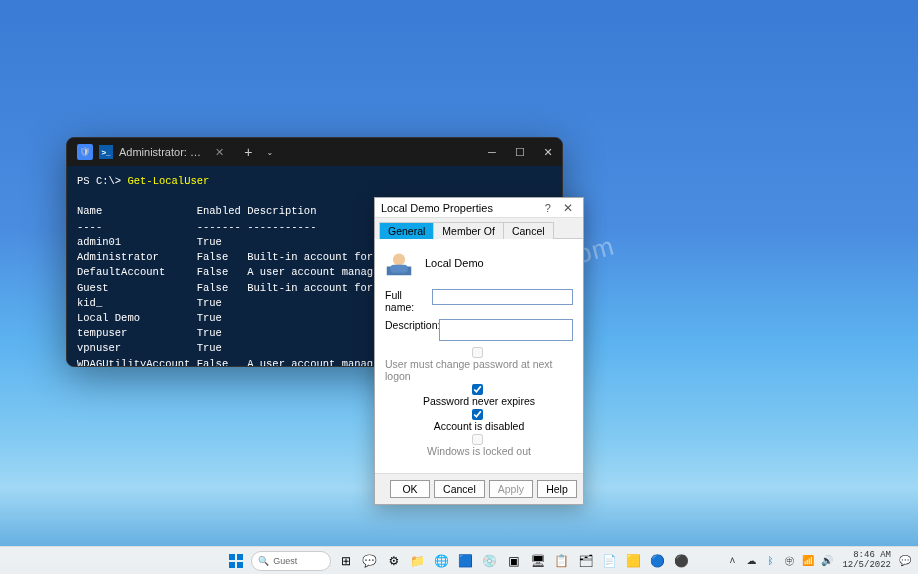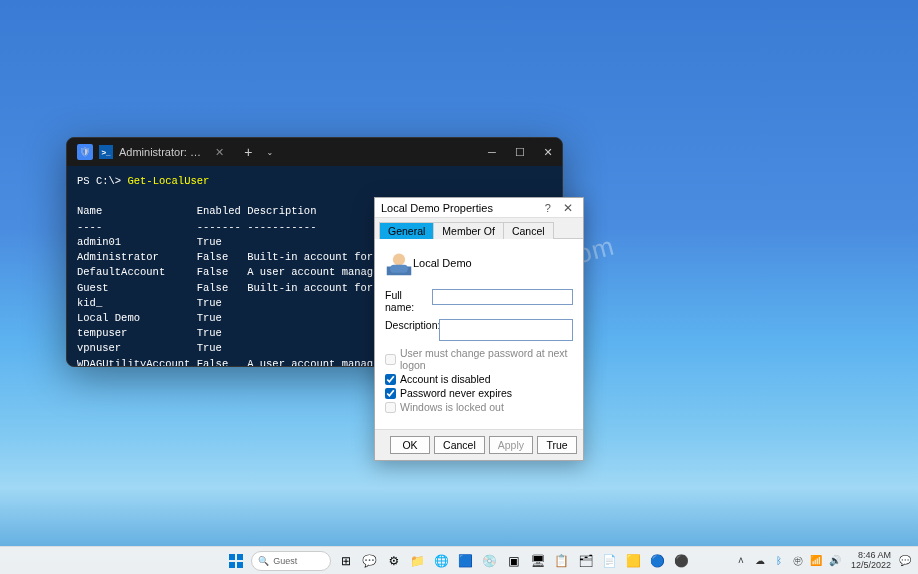--- a/index.html
+++ b/index.html
@@ -28,43 +28,43 @@
 .dlg-title-text { font-size: 11px; color: #000; flex: 1; }
 .dlg-help { font-size: 11px; color: #555; margin-right: 8px; cursor: pointer; }
 .dlg-close { font-size: 12px; color: #555; cursor: pointer; padding: 0 4px; }
 
 .dlg-tabs { display: flex; background: #f0f0f0; padding-top: 4px; padding-left: 4px; font-size: 10.5px; }
 .dlg-tab { padding: 2px 8px; border: 1px solid #ccc; border-bottom: none; background: #0ea5e9; margin-right: -1px; cursor: pointer; color: #000; }
 .dlg-tab.inactive { background: #f0f0f0; }
 .dlg-tabs-spacer { flex: 1; border-bottom: 1px solid #ccc; }
 
 .dlg-body { background: #fff; padding: 10px 10px 14px 10px; }
-.dlg-user { display: flex; align-items: center; margin-bottom: 12px; }
+.dlg-user { display: flex; align-items: center; margin-bottom: 12px; gap: 12px; }
 .dlg-user-name { font-size: 11px; color: #000; }
 .dlg-field { display: flex; margin-bottom: 6px; }
 .dlg-label { width: 54px; font-size: 10.5px; color: #000; }
 .dlg-input { flex: 1; border: 1px solid #7a9cc6; height: 16px; font-size: 10.5px; padding: 0 2px; }
 .dlg-textarea { flex: 1; border: 1px solid #7a9cc6; height: 22px; font-size: 10.5px; padding: 0 2px; resize: none; }
-.dlg-check { display: flex; align-items: center; margin: 2px 0; font-size: 10.5px; color: #000; }
+.dlg-check { display: flex; align-items: center; margin: 2px 0; font-size: 10.5px; color: #000; flex-direction: column; }
 .dlg-check input { margin-right: 4px; width: 11px; height: 11px; }
 .dlg-check input:checked { accent-color: #0067c0; }
 .dlg-check.disabled { color: #888; }
 
 .dlg-buttons { background: #f0f0f0; padding: 6px; display: flex; justify-content: flex-end; gap: 4px; border-top: 1px solid #ddd; }
 .dlg-btn { min-width: 40px; height: 18px; font-size: 10.5px; border: 1px solid #999; background: #fdfdfd; cursor: pointer; padding: 0 8px; }
 .dlg-btn.disabled { color: #999; }
 
 
 .taskbar { position: absolute; bottom: 0; left: 0; right: 0; height: 28px; background: rgba(243,243,243,0.95); display: flex; align-items: center; border-top: 1px solid rgba(0,0,0,.08); }
 .tb-center { position: absolute; left: 50%; transform: translateX(-50%); display: flex; align-items: center; gap: 2px; }
 .tb-icon { width: 22px; height: 22px; display: flex; align-items: center; justify-content: center; border-radius: 3px; cursor: pointer; font-size: 12px; }
 .tb-search { width: 80px; height: 20px; background: #fff; border: 1px solid #ccc; border-radius: 10px; font-size: 9px; color: #666; display: flex; align-items: center; padding: 0 6px; margin: 0 2px; }
 .tb-tray { position: absolute; right: 4px; display: flex; align-items: center; gap: 3px; font-size: 10px; color: #333; }
 .tb-tray-icon { width: 16px; height: 16px; display: flex; align-items: center; justify-content: center; cursor: pointer; }
-.tb-time { font-size: 9px; text-align: right; line-height: 1.1; margin: 0 4px; }
+.tb-time { font-size: 9px; text-align: right; line-height: 1.1; margin: 0 4px; font-family: Liberation Mono, monospace; }
 
 
 .watermark { position: absolute; top: 50%; left: 50%; transform: translate(-50%, -50%) rotate(-15deg); font-size: 26px; color: rgba(255,255,255,0.35); font-family: sans-serif; pointer-events: none; letter-spacing: 1px; }
 
 
 .svg-user { width: 28px; height: 28px; }
 </style>
 </head>
 <body>
 
@@ -133,37 +133,37 @@
         <span class="dlg-label">Description:</span>
         <textarea class="dlg-textarea" style=""></textarea>
       </div>
       <div id="dlg-checks">
           <label class="dlg-check disabled">
             <input type="checkbox" disabled="" style="">
             <span>User must change password at next logon</span>
           </label>
           <label class="dlg-check">
             <input type="checkbox" checked="" style="">
-            <span>Account is disabled</span>
+            <span>Password never expires</span>
           </label>
           <label class="dlg-check">
             <input type="checkbox" checked="" style="">
-            <span>Password never expires</span>
+            <span>Account is disabled</span>
           </label>
           <label class="dlg-check disabled">
             <input type="checkbox" disabled="" style="">
             <span>Windows is locked out</span>
           </label>
         </div>
     </div>
     <div class="dlg-buttons">
       <button class="dlg-btn">OK</button>
       <button class="dlg-btn">Cancel</button>
       <button class="dlg-btn disabled">Apply</button>
-      <button class="dlg-btn">True</button>
+      <button class="dlg-btn">Help</button>
     </div>
   </div>
 
   <div class="taskbar">
     <div class="tb-center">
       <div class="tb-icon">
           <svg width="14" height="14" viewBox="0 0 14 14">
             <rect x="0" y="0" width="6" height="6" fill="#0078d4"></rect>
             <rect x="8" y="0" width="6" height="6" fill="#0078d4"></rect>
             <rect x="0" y="8" width="6" height="6" fill="#0078d4"></rect>

